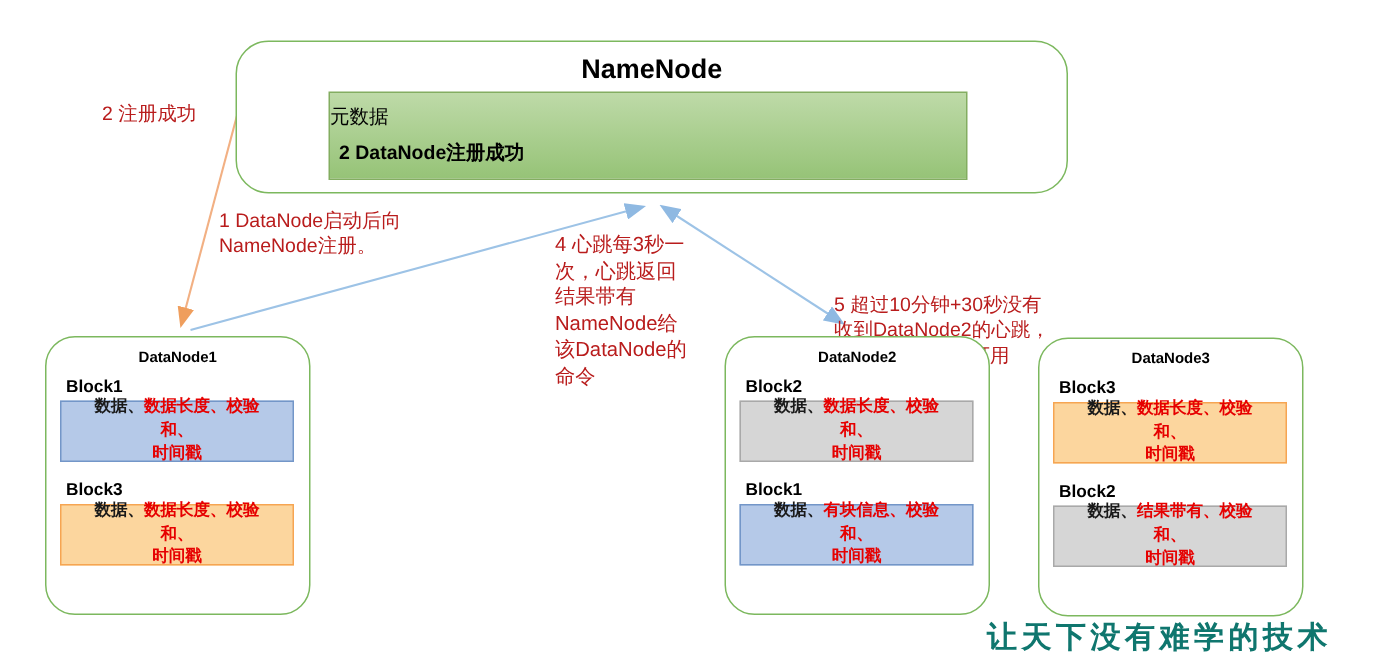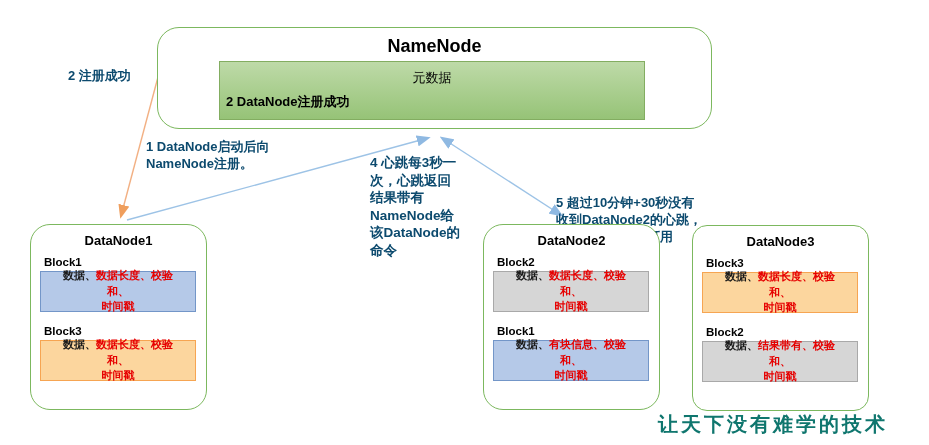--- a/index.html
+++ b/index.html
@@ -7,39 +7,39 @@
           font-family:"Liberation Sans",sans-serif;color:#000;}
   .arrow-layer{position:absolute;left:0;top:0;width:929px;height:445px;}
 
   
   .namenode{position:absolute;left:157px;top:27px;width:553px;height:100px;
             border:1.6px solid #7cb85e;border-radius:22px;background:#fff;}
   .nn-title{text-align:center;padding-top:8px;font-weight:bold;font-size:18px;}
   .metadata{position:absolute;left:61px;top:33px;width:426px;height:59px;
             background:linear-gradient(180deg,#bedaa8 0%,#96c377 100%);
             border:1px solid #83ad61;box-sizing:border-box;}
-  .meta-line1{text-align:center;font-size:13px;padding-top:7px;}
+  .meta-line1{text-align:left;font-size:13px;padding-top:7px;}
   .meta-line2{font-weight:bold;font-size:13px;padding-left:6px;margin-top:6px;}
 
   
-  .annotation{position:absolute;font-size:13px;font-weight:bold;color:#0c4a6e;
+  .annotation{position:absolute;font-size:13px;font-weight:normal;color:#b91c1c;
               white-space:pre-line;line-height:1.3;}
   .a-reg{left:68px;top:68px;}
   .a-1{left:146px;top:139px;}
   .a-3{left:217px;top:195px;font-size:13.5px;}
   .a-4{left:370px;top:154px;font-size:13.5px;}
   .a-5{left:556px;top:151px;margin-top:44px;}
 
   
   .datanode{position:absolute;width:177px;height:186px;border:1.6px solid #7cb85e;
             border-radius:20px;background:#fff;box-sizing:border-box;}
   .dn-1{left:30px;top:224px;}
   .dn-2{left:483px;top:224px;}
-  .dn-3{left:692px;top:225px;border-radius:15px;}
-  .dn-title{text-align:center;font-weight:bold;font-size:13px;padding-top:8px;}
+  .dn-3{left:692px;top:225px;}
+  .dn-title{text-align:center;font-weight:bold;font-size:10px;padding-top:8px;}
   .block-label{font-weight:bold;font-size:11.5px;margin:8px 0 3px 13px;}
   .block-label.gap{margin-top:13px;}
   .block-box{margin:0 10px 0 9px;height:41px;display:flex;flex-direction:column;
              align-items:center;justify-content:center;text-align:center;
              font-size:11px;font-weight:bold;white-space:pre-line;line-height:1.4;
              box-sizing:border-box;}
   .block-box.blue{background:#b5c9e8;border:1px solid #7396c8;}
   .block-box.orange{background:#fcd69e;border:1px solid #f6a552;}
   .block-box.gray{background:#d6d6d6;border:1px solid #a9a9a9;}
   .t-red{color:#e60000;}

